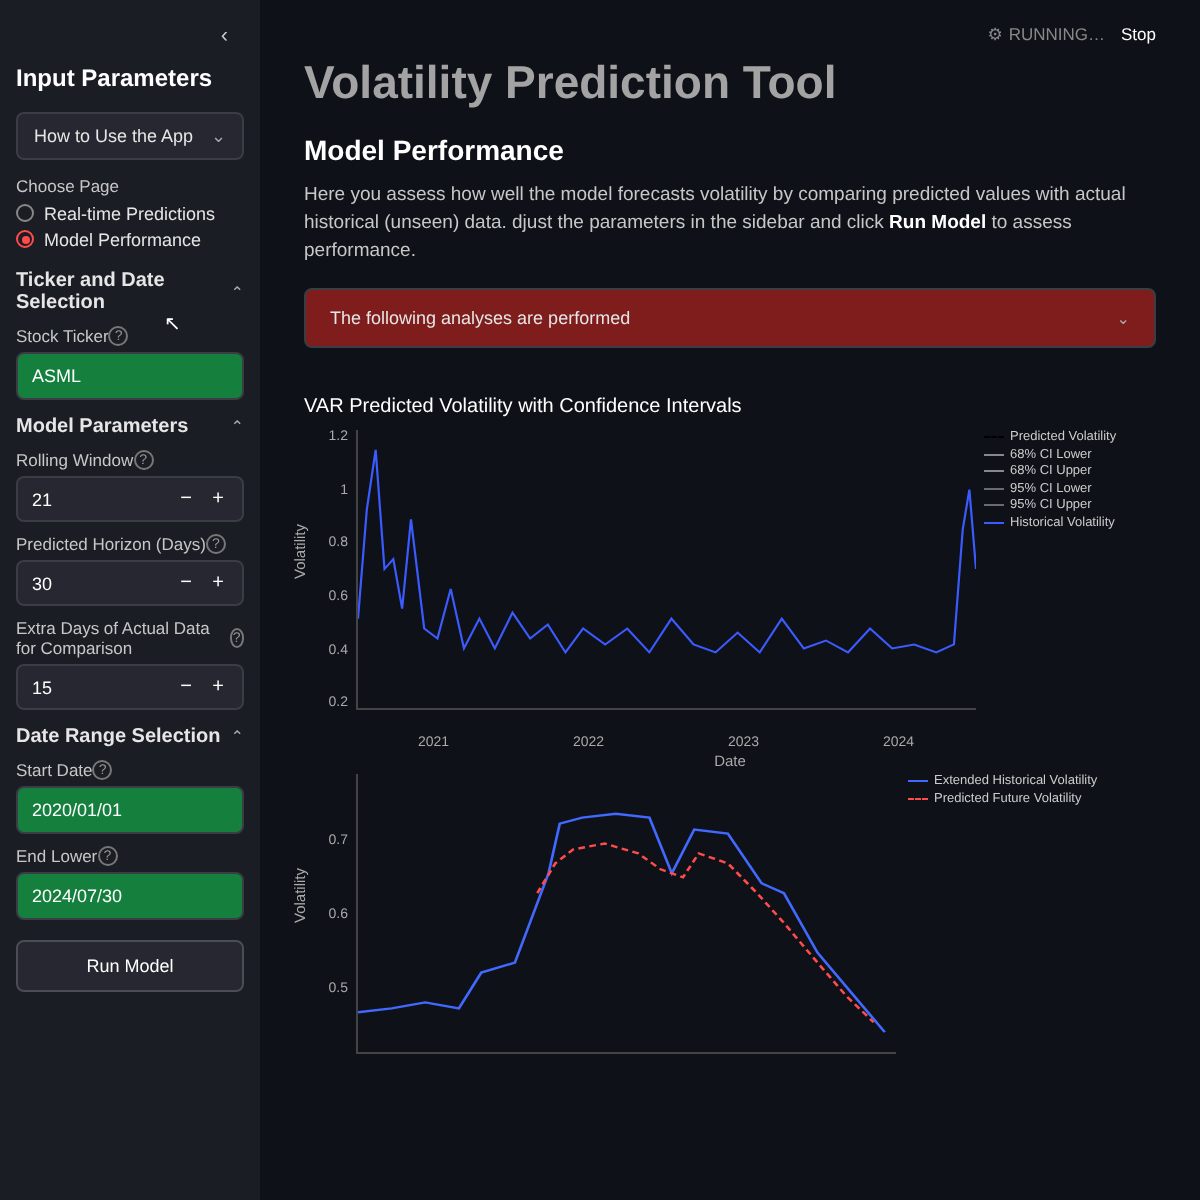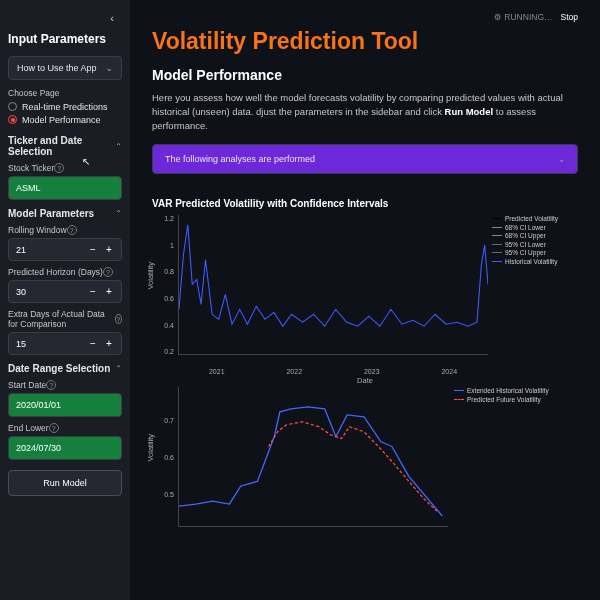--- a/index.html
+++ b/index.html
@@ -29,26 +29,26 @@
 .step-btns { display: flex; gap: 6px; }
 .step-btns button { background: none; border: none; color: #fff; font-size: 10px; cursor: pointer; width: 10px; }
 .run-btn { width: 100%; background: #262730; border: 1px solid #4a4d54; border-radius: 4px; padding: 7px; color: #fff; font-size: 9px; margin-top: 10px; cursor: pointer; }
 .cursor { position: absolute; left: 82px; top: 156px; font-size: 10px; color: #fff; pointer-events: none; z-index: 10; }
 .main { flex: 1; padding: 12px 22px; overflow-y: auto; color: #e6e6e6; position: relative; }
 .main::-webkit-scrollbar { width: 4px; }
 .main::-webkit-scrollbar-thumb { background: #3a3d44; }
 .topbar { display: flex; justify-content: flex-end; align-items: center; gap: 8px; font-size: 8.5px; color: #888; margin-bottom: 6px; }
 .stop { color: #fff; cursor: pointer; }
 .running { display: flex; align-items: center; gap: 3px; }
-h1 { font-size: 23px; font-weight: 800; color: #f97316; margin-bottom: 12px; }
+h1 { font-size: 23px; font-weight: 800; color: #a3a3a3; margin-bottom: 12px; }
 h3 { font-size: 14px; font-weight: 700; margin: 10px 0 8px; color: #fff; }
 .desc { font-size: 9.5px; line-height: 1.45; color: #c7c7c7; margin-bottom: 12px; }
 .desc strong { color: #fff; }
-.expander { background: #6d28d9; border: 1px solid #3a3d44; border-radius: 4px; padding: 9px 12px; display: flex; justify-content: space-between; align-items: center; cursor: pointer; margin-bottom: 18px; font-size: 9px; }
-.chart-title { font-size: 10px; font-weight: 700; color: #fff; margin: 24px 0 6px; }
+.expander { background: #7f1d1d; border: 1px solid #3a3d44; border-radius: 4px; padding: 9px 12px; display: flex; justify-content: space-between; align-items: center; cursor: pointer; margin-bottom: 18px; font-size: 9px; }
+.chart-title { font-size: 10px; font-weight: 400; color: #fff; margin: 24px 0 6px; }
 .chart { position: relative; height: 160px; margin-bottom: 12px; }
 .axis-y { position: absolute; left: 0; top: 0; bottom: 20px; width: 22px; display: flex; flex-direction: column; justify-content: space-between; font-size: 7px; color: #aaa; text-align: right; }
 .axis-ylabel { position: absolute; left: -2px; top: 50%; transform: rotate(-90deg) translateX(10px); transform-origin: left; font-size: 7.5px; color: #aaa; }
 .plot { position: absolute; left: 26px; right: 90px; top: 0; bottom: 20px; border-left: 1px solid #444; border-bottom: 1px solid #444; }
 .axis-x { position: absolute; left: 26px; right: 90px; bottom: 0; display: flex; justify-content: space-around; font-size: 7px; color: #aaa; }
 .axis-xlabel { position: absolute; left: 50%; bottom: -10px; transform: translateX(-50%); font-size: 7.5px; color: #aaa; }
 .legend { position: absolute; right: -4px; top: 0; width: 90px; font-size: 6.5px; color: #ccc; }
 .legend-item { display: flex; align-items: center; gap: 3px; margin-bottom: 1.5px; }
 .ldash { width: 10px; height: 0; border-top: 1.2px dashed; }
 .lline { width: 10px; height: 0; border-top: 1.2px solid; }

